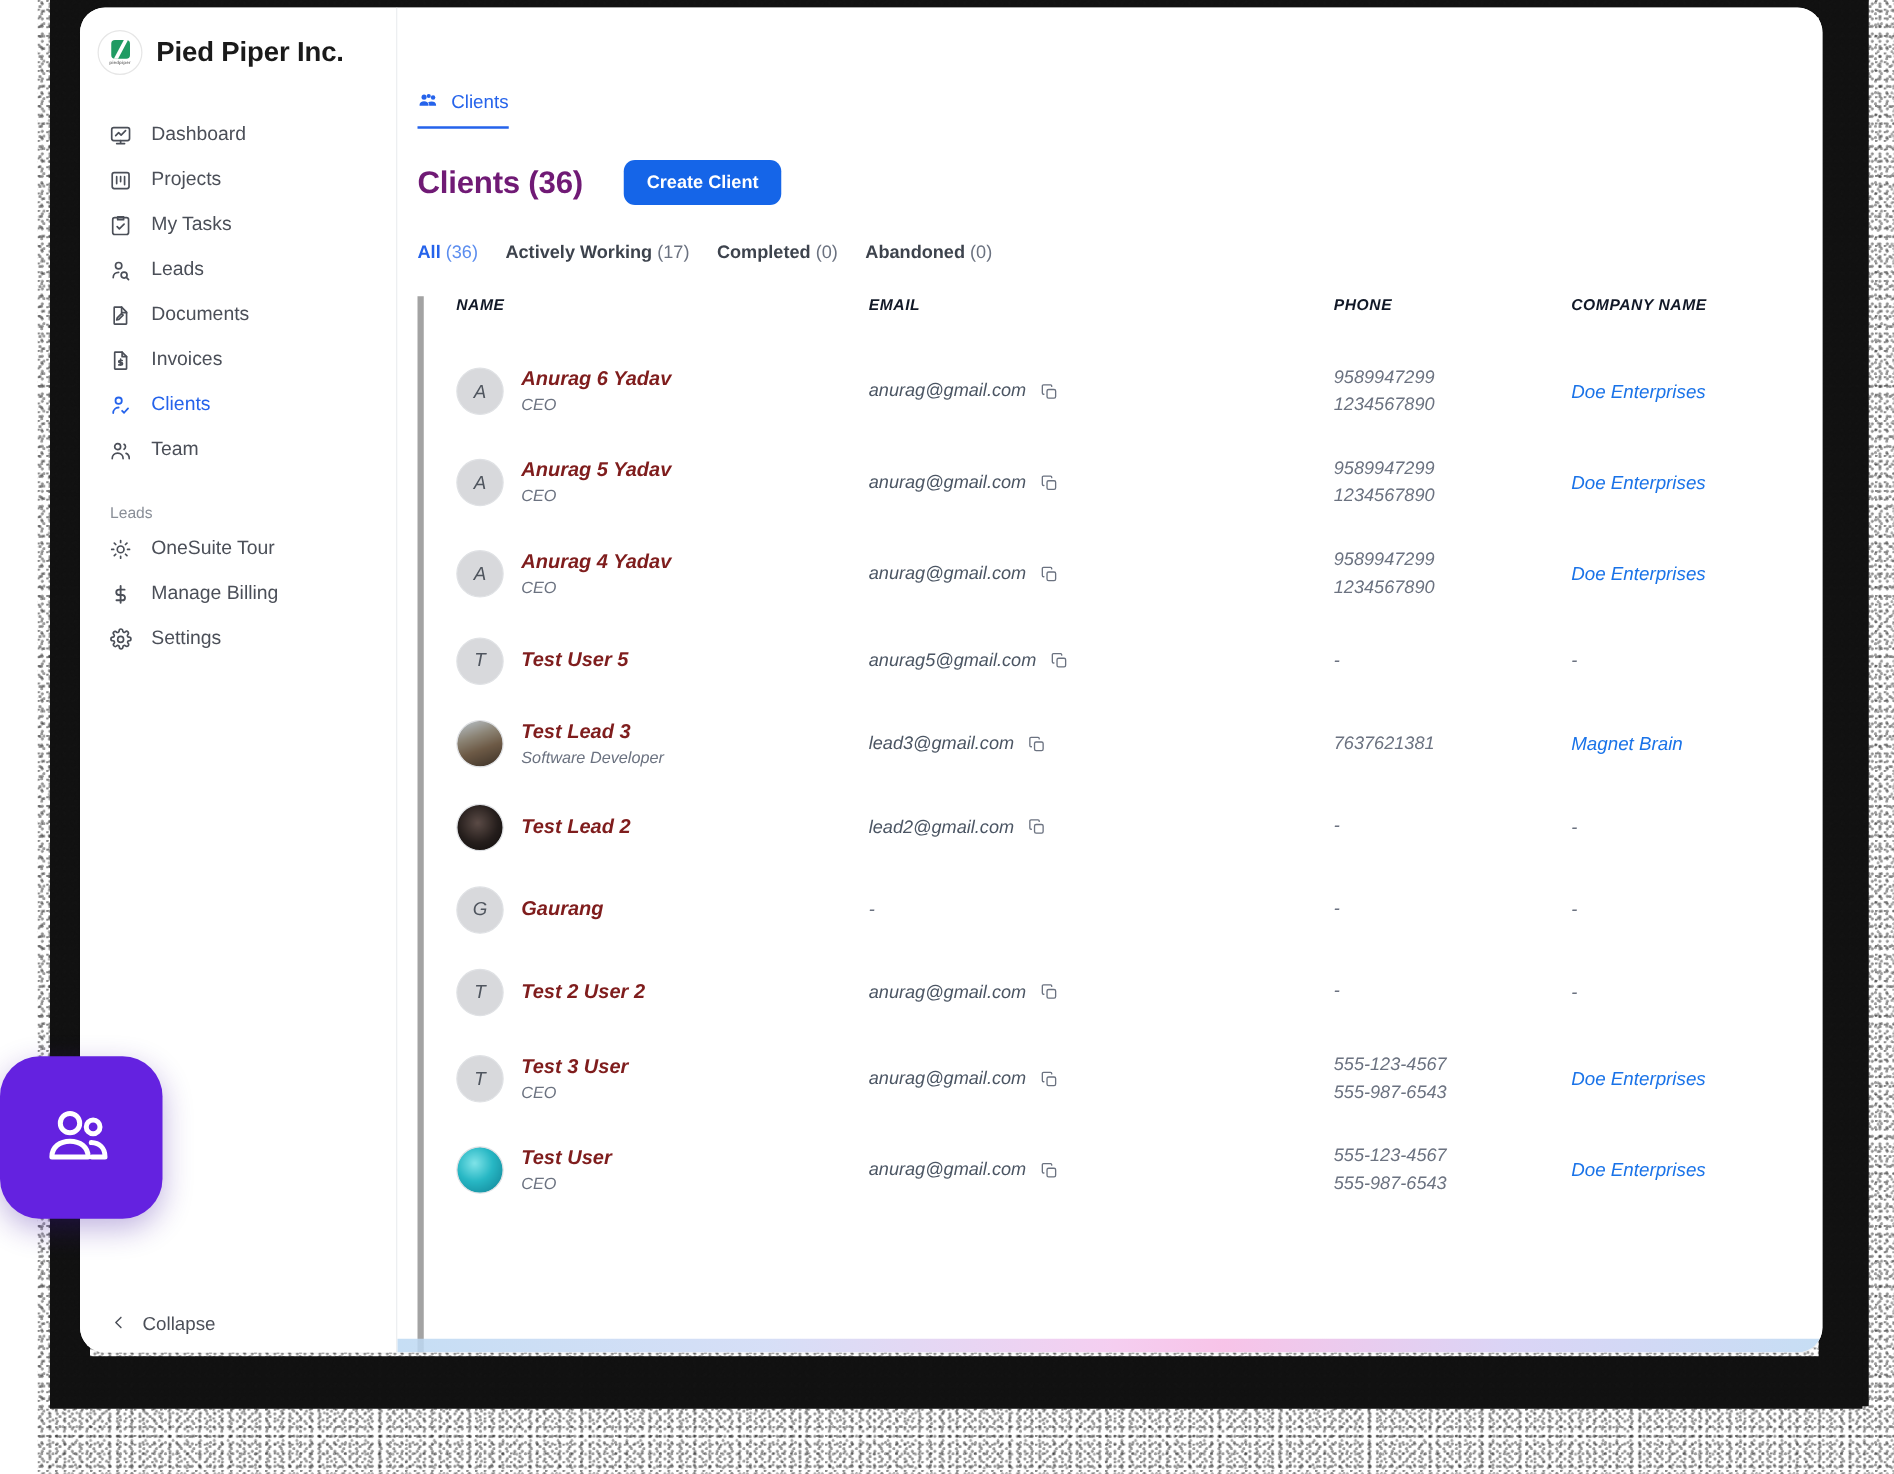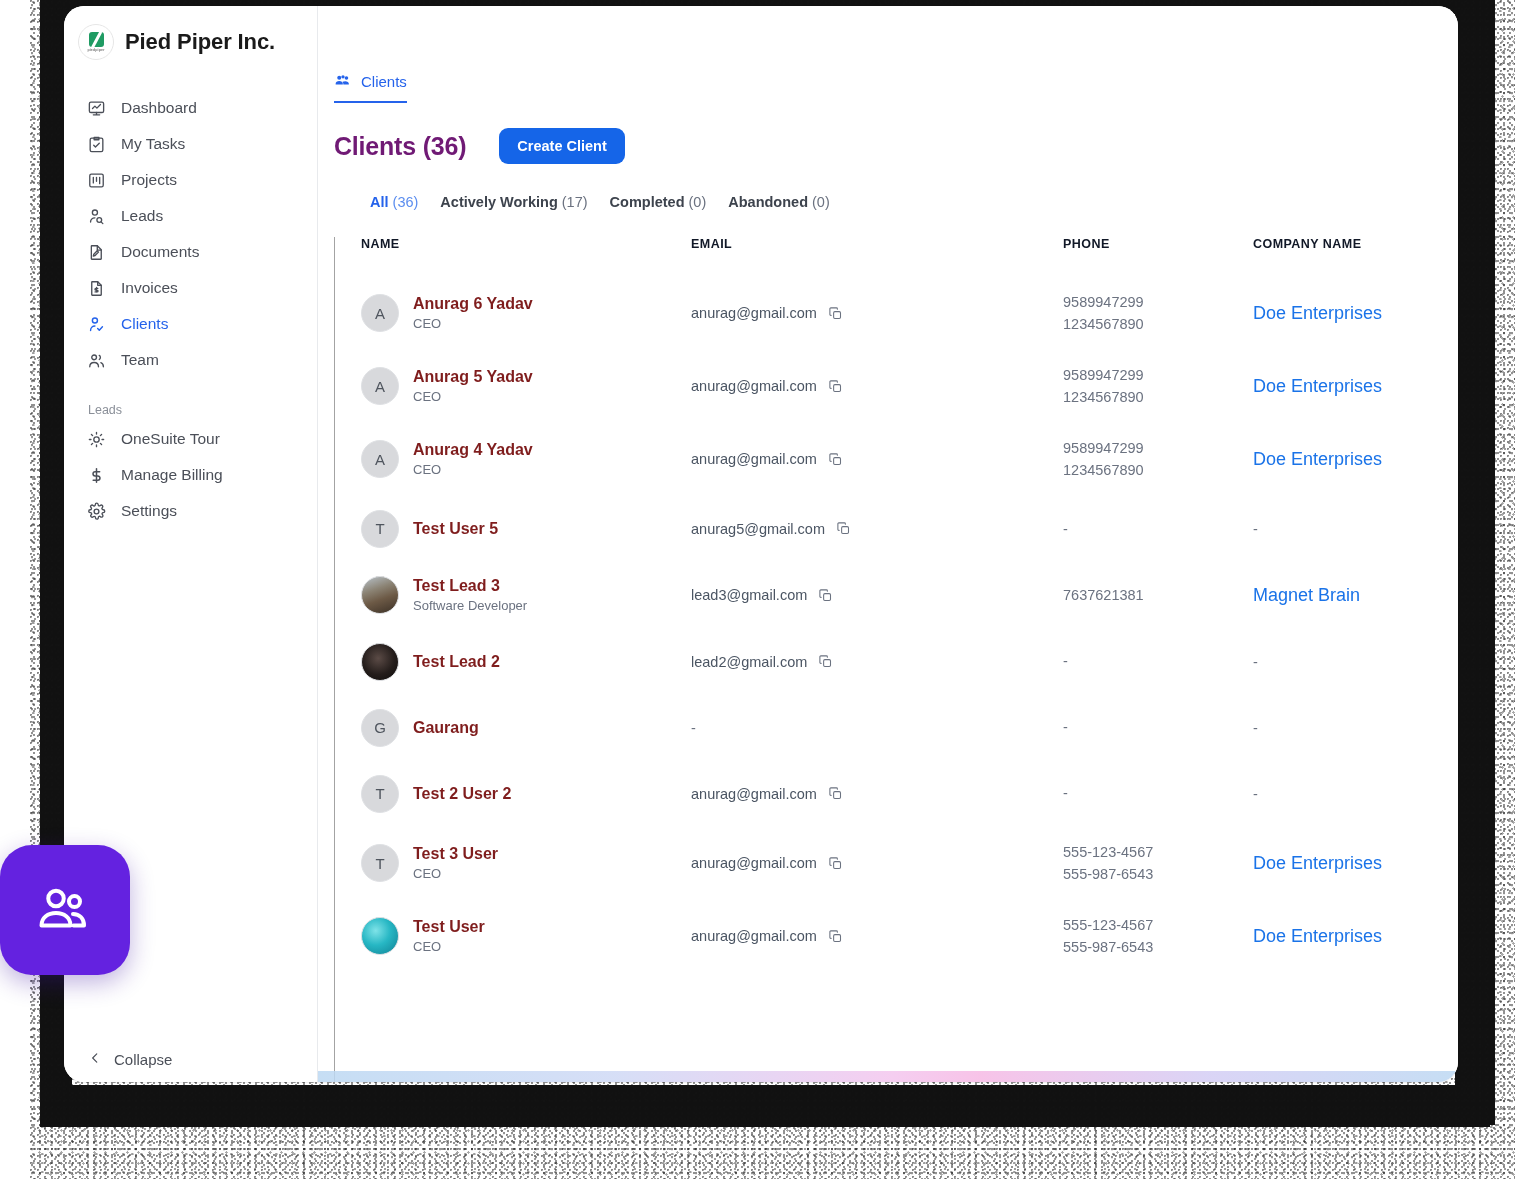--- a/index.html
+++ b/index.html
@@ -199,31 +199,32 @@
 
   .filters {
     position: absolute;
     left: 16px; top: 188px;
     display: flex;
     gap: 22px;
     font-size: 14.5px;
   }
   .filter { cursor: pointer; color: #3d434d; font-weight: 600; }
   .filter .cnt { font-weight: 400; color: #6b7280; }
-  .filter.active { color: #2563eb; margin-left: 36px; }
+  .filter.active { color: #2563eb; }
   .filter.active .cnt { color: #5b8def; }
 
   
   .table-wrap {
     position: absolute;
     left: 16px; top: 231px;
     right: 0; bottom: 0;
-    border-left: 1px solid #a3a3a3;
+    border-left: 5px solid #a3a3a3;
     padding-left: 26px;
     overflow: hidden;
+    font-style: italic;
   }
   table.clients {
     width: 1090px;
     border-collapse: collapse;
     table-layout: fixed;
   }
   table.clients th {
     text-align: left;
     font-size: 12.5px;
     font-weight: 700;
@@ -271,21 +272,21 @@
   .n-sub {
     font-size: 13px;
     color: #6b7280;
     line-height: 1.3;
     margin-top: 2px;
   }
   .email-cell { display: flex; align-items: center; gap: 11px; }
   .email-text { color: #4b5563; font-size: 14.5px; }
   .copy-icon { width: 15px; height: 15px; cursor: pointer; flex: 0 0 15px; }
   .phone-line { color: #6b7280; font-size: 14.5px; line-height: 1.55; }
-  .company-link { color: #1a73e8; font-size: 18px; cursor: pointer; }
+  .company-link { color: #1a73e8; font-size: 15px; cursor: pointer; }
   .dash { color: #6b7280; }
 
   
   .card-strip {
     position: absolute;
     left: 0; bottom: 0;
     width: 100%; height: 11px;
     background: linear-gradient(90deg,#bcd8f2 0%, #cfd9f5 26%, #f3c6ee 50%, #f6b9e4 58%, #d4cdf4 78%, #bcd8f2 100%);
     opacity: .85;
   }
@@ -338,36 +339,36 @@
               <path d="M12 17v3M8 20h8"></path>
               <path d="M7 12l3-3 2.5 2.5L17 7"></path>
           </svg>
         </span>
         <span>Dashboard</span>
       </div>
 
       <div class="nav-item">
         <span class="ico">
           <svg viewBox="0 0 24 24" fill="none" stroke="#4b4f58" stroke-width="1.7" stroke-linecap="round" stroke-linejoin="round">
+            <rect x="3.5" y="4" width="17" height="16" rx="2"></rect>
+              <path d="M8 8v7M12 8v5M16 8v8"></path>
+          </svg>
+        </span>
+        <span>Projects</span>
+      </div>
+
+      <div class="nav-item">
+        <span class="ico">
+          <svg viewBox="0 0 24 24" fill="none" stroke="#4b4f58" stroke-width="1.7" stroke-linecap="round" stroke-linejoin="round">
             <rect x="4" y="4" width="16" height="17" rx="2"></rect>
               <path d="M9 3h6v3H9z"></path>
               <path d="M8.5 13l2.2 2.2L15.5 10.5"></path>
           </svg>
         </span>
         <span>My Tasks</span>
-      </div>
-
-      <div class="nav-item">
-        <span class="ico">
-          <svg viewBox="0 0 24 24" fill="none" stroke="#4b4f58" stroke-width="1.7" stroke-linecap="round" stroke-linejoin="round">
-            <rect x="3.5" y="4" width="17" height="16" rx="2"></rect>
-              <path d="M8 8v7M12 8v5M16 8v8"></path>
-          </svg>
-        </span>
-        <span>Projects</span>
       </div>
 
       <div class="nav-item">
         <span class="ico">
           <svg viewBox="0 0 24 24" fill="none" stroke="#4b4f58" stroke-width="1.7" stroke-linecap="round" stroke-linejoin="round">
             <circle cx="10" cy="7" r="3.2"></circle>
               <path d="M4.5 19c0-3.2 2.5-5.3 5.5-5.3"></path>
               <circle cx="15.5" cy="16.5" r="3"></circle>
               <path d="M17.8 18.8L20 21"></path>
           </svg>

